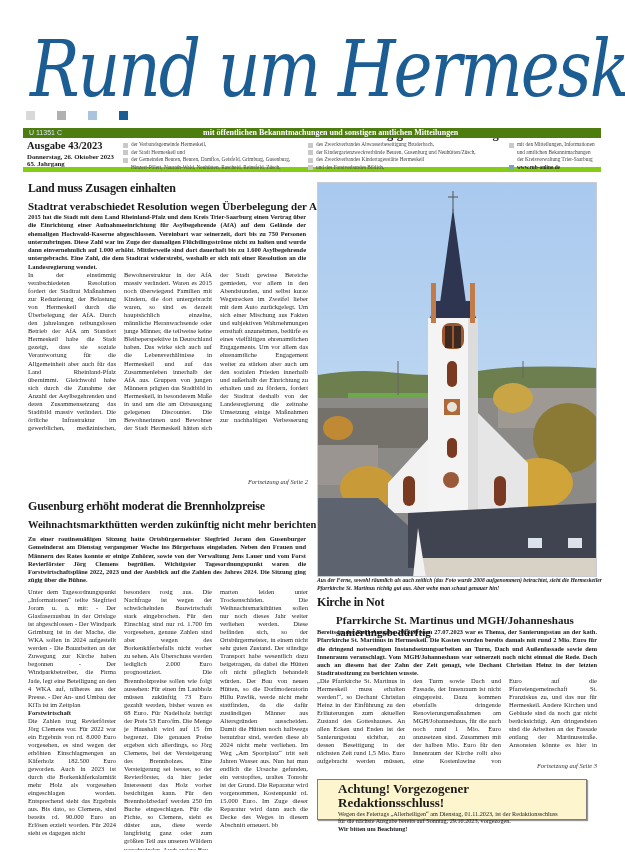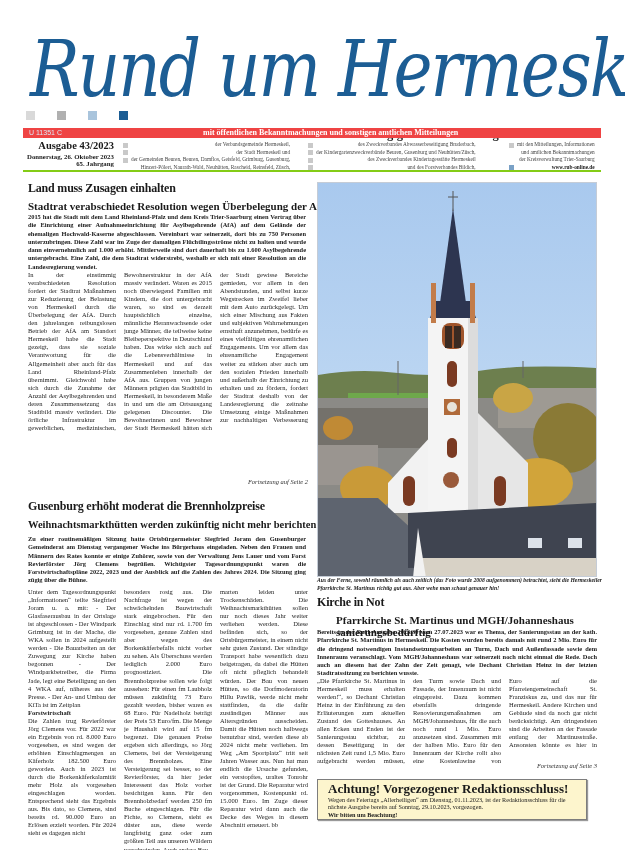--- a/index.html
+++ b/index.html
@@ -15,25 +15,25 @@
     white-space: nowrap; transform: scaleY(1.18); transform-origin: top left;
   }
   .squares { position: absolute; left: 26px; top: 111px; display: flex; gap: 22px; }
   .squares span { display: block; width: 9px; height: 9px; }
   .tagline {
     position: absolute; right: 25px; top: 108px; font-weight: bold; font-size: 12.5px;
     color: #1a1a1a; letter-spacing: 0.1px; margin-top: 19px;
   }
   .bluebar {
     position: absolute; left: 23px; top: 128px; width: 578px; height: 10px;
-    background: #ef4444; color: #fff; font-size: 7.5px; line-height: 10px;
+    background: #4d7c0f; color: #fff; font-size: 7.5px; line-height: 10px;
   }
   .bluebar .code { position: absolute; left: 6px; top: 0; font-family: "Liberation Sans", sans-serif; font-size: 7px; color: #dbe8f4; }
   .bluebar .mid { position: absolute; left: 180px; top: 0; font-weight: bold; font-size: 8px; }
-  .info { position: absolute; left: 23px; top: 140px; width: 578px; height: 32px; border-bottom: 2px solid #84cc16; text-align: right; }
+  .info { position: absolute; left: 23px; top: 140px; width: 578px; height: 32px; border-bottom: 5px solid #84cc16; }
   .info .left { position: absolute; left: 4px; top: 0; }
   .info .issue { font-weight: bold; font-size: 10.5px; }
   .info .date { font-weight: bold; font-size: 6.8px; margin-top: 2px; }
   .info .year { font-weight: bold; font-size: 6.8px; }
   .info ul { list-style: none; position: absolute; top: 1px; font-size: 5.3px; line-height: 7.6px; color: #444; }
   .info li { position: relative; padding-left: 8px; white-space: nowrap; }
   .info li .sq { position: absolute; left: 0; top: 1.5px; width: 5px; height: 5px; background: #c9c9c9; }
   .info li.web { font-weight: bold; color: #1a1a1a; }
   .info li.web .sq { background: #7aa1c6; }
   .h1 { position: absolute; font-weight: bold; font-size: 12px; letter-spacing: -0.2px; }
@@ -44,21 +44,21 @@
   .col b { font-weight: bold; }
   .cont-note { position: absolute; font-style: italic; font-size: 6.5px; color: #333; text-align: right; }
   .photo {
     position: absolute; left: 317px; top: 182px; width: 280px; height: 395px;
     border: 1px solid #c5ccd6; overflow: hidden;
     background: linear-gradient(to bottom, #a9c9ee 0%, #bcd6f2 55%, #c8dcef 60%);
   }
   .caption { position: absolute; left: 317px; top: 577px; width: 290px; font-style: italic; font-weight: bold; font-size: 5.7px; line-height: 7.5px; color: #222; }
   .notice {
     position: absolute; left: 317px; top: 779px; width: 270px; height: 41px;
-    background: #fdf5cd; border: 1px solid #7d7d7d; box-shadow: 1px 1px 1px #999; padding: 2px 10px;
+    background: #fdf5cd; border: 1px solid #7d7d7d; box-shadow: 1px 1px 1px #999; padding: 2px 20px;
   }
   .notice .title { font-weight: bold; font-size: 13px; line-height: 14px; }
   .notice .text { font-size: 6.2px; line-height: 7.4px; color: #222; }
   .notice .strong { font-weight: bold; font-size: 6.2px; line-height: 7.4px; }
 </style>
 </head>
 <body>
 
 <div class="masthead">Rund um Hermeskeil</div>
 <div class="squares">

